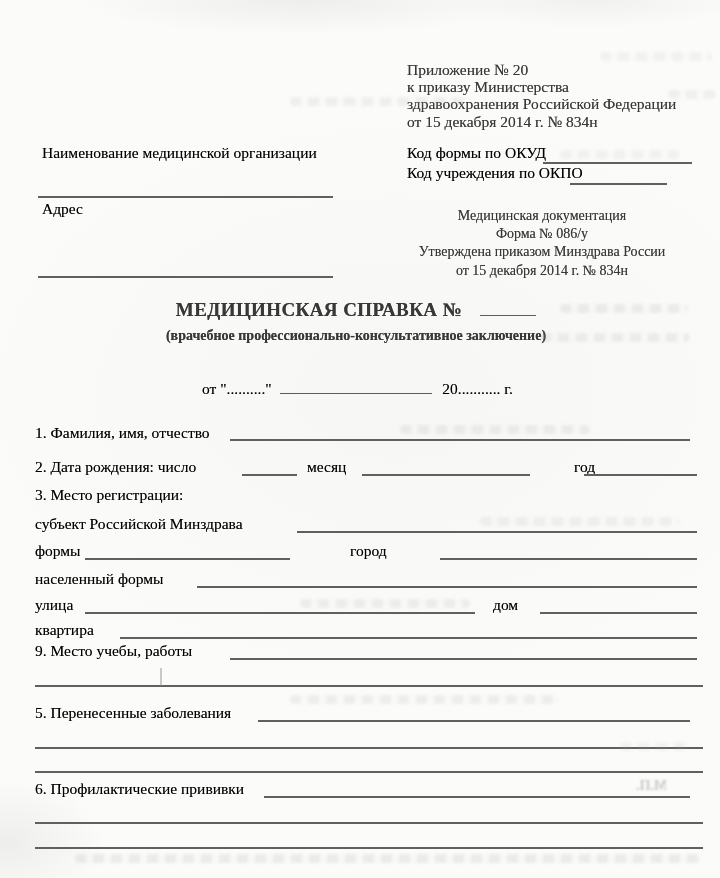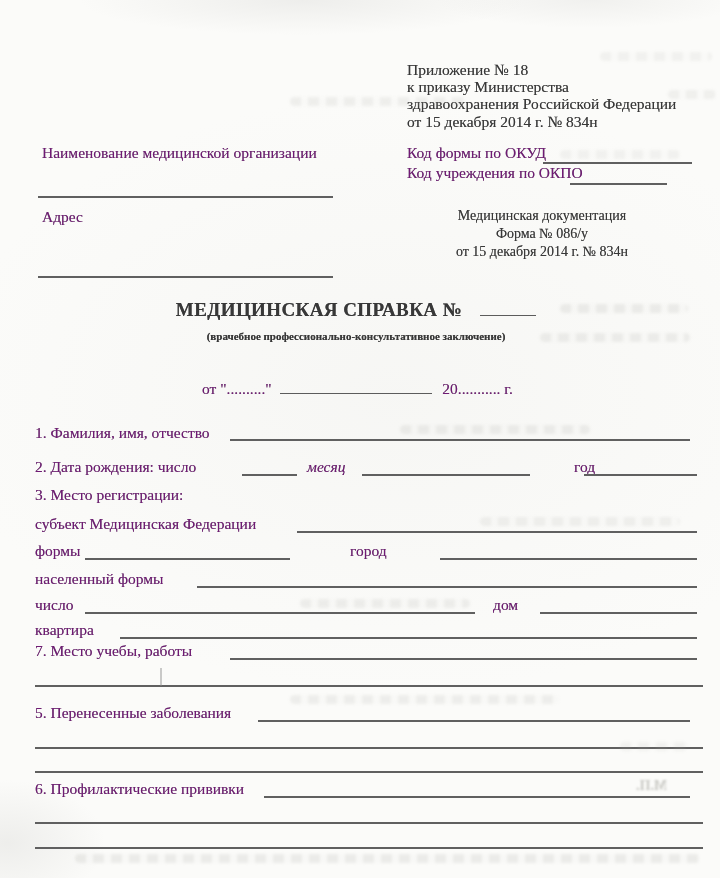--- a/index.html
+++ b/index.html
@@ -19,35 +19,35 @@
   .page::before{
     content:"";position:absolute;inset:0;pointer-events:none;
     background:
       radial-gradient(ellipse 320px 50px at 42% 0%, rgba(185,185,182,.20), transparent 70%),
       radial-gradient(ellipse 220px 40px at 82% 0%, rgba(185,185,182,.16), transparent 70%),
       radial-gradient(ellipse 140px 90px at 1% 96%, rgba(190,190,186,.22), transparent 70%),
       radial-gradient(ellipse 600px 400px at 55% 45%, rgba(233,233,230,.25), transparent 75%);
   }
   .t{
     position:absolute;white-space:nowrap;
-    font-size:15.5px;line-height:18px;color:#701a75;
+    font-size:15.5px;line-height:18px;color:#000000;
     text-shadow:0 0 .5px rgba(56,56,56,.6);
   }
   .block{position:absolute;text-shadow:0 0 .5px rgba(56,56,56,.6);}
   .ln{
     position:absolute;height:1.6px;background:#606060;
     filter:blur(.35px);
   }
   .title-wrap{position:absolute;left:0;width:712px;text-align:center;}
   .title-main{
     font-size:19px;font-weight:bold;letter-spacing:.4px;
     text-shadow:0 0 .6px rgba(40,40,40,.7);
   }
   .title-sub{
-    font-size:11px;font-weight:bold;
+    font-size:14px;font-weight:bold;
     text-shadow:0 0 .6px rgba(40,40,40,.7);
   }
   .inline-blank{
     display:inline-block;height:12px;vertical-align:baseline;
     border-bottom:1.7px solid #5c5c5c;
   }
   
   .ghoststrip{
     position:absolute;height:9px;border-radius:5px;pointer-events:none;
     background:repeating-linear-gradient(90deg,
@@ -63,39 +63,40 @@
     position:absolute;width:1.6px;background:rgba(140,140,140,.45);
     filter:blur(.4px);
   }
 </style>
 </head>
 <body>
 
 <div class="page">
 
   <div class="block" style="left:407px;top:61px;font-size:15.5px;line-height:17.2px;">
-    <div class="appendix-line">Приложение № 18</div>
+    <div class="appendix-line">Приложение № 20</div>
     <div class="appendix-line">к приказу Министерства</div>
     <div class="appendix-line">здравоохранения Российской Федерации</div>
     <div class="appendix-line">от 15 декабря 2014 г. № 834н</div>
   </div>
 
   <div class="t" style="left:42px;top:144px;">Наименование медицинской организации</div>
   <div class="t" style="left:407px;top:144px;">Код формы по ОКУД</div>
   <div class="ln" style="left:543px;top:162px;width:149px;"></div>
   <div class="t" style="left:407px;top:164px;">Код учреждения по ОКПО</div>
   <div class="ln" style="left:570px;top:183px;width:97px;"></div>
 
   <div class="ln" style="left:38px;top:196px;width:295px;"></div>
-  <div class="t" style="left:42px;top:208px;">Адрес</div>
+  <div class="t" style="left:42px;top:200px;">Адрес</div>
   <div class="ln" style="left:38px;top:276px;width:295px;"></div>
 
   <div class="block" style="left:388px;top:207px;width:308px;text-align:center;font-size:14px;line-height:18.2px;">
     <div>Медицинская документация</div>
     <div>Форма № 086/у</div>
+    <div>Утверждена приказом Минздрава России</div>
     <div>от 15 декабря 2014 г. № 834н</div>
   </div>
 
   <div class="title-wrap" style="top:299px;">
     <span class="title-main">МЕДИЦИНСКАЯ СПРАВКА №</span>
     <span class="inline-blank" style="width:56px;margin-left:14px;"></span>
   </div>
   <div class="title-wrap" style="top:326px;">
     <span class="title-sub">(врачебное профессионально-консультативное заключение)</span>
   </div>
@@ -104,47 +105,47 @@
     <span>от ".........."</span>
     <span class="inline-blank" style="width:152px;margin:0 6px 0 5px;"></span>
     <span>20........... г.</span>
   </div>
 
   <div class="t" style="left:35px;top:424px;">1. Фамилия, имя, отчество</div>
   <div class="ln" style="left:230px;top:439px;width:460px;"></div>
 
   <div class="t" style="left:35px;top:458px;">2. Дата рождения: число</div>
   <div class="ln" style="left:242px;top:474px;width:55px;"></div>
-  <div class="t" style="left:307px;top:458px;font-style:italic;">месяц</div>
+  <div class="t" style="left:307px;top:458px;">месяц</div>
   <div class="ln" style="left:362px;top:474px;width:168px;"></div>
   <div class="t" style="left:574px;top:458px;">год</div>
   <div class="ln" style="left:584px;top:474px;width:113px;"></div>
 
   <div class="t" style="left:35px;top:486px;">3. Место регистрации:</div>
 
-  <div class="t" style="left:35px;top:515px;">субъект Медицинская Федерации</div>
+  <div class="t" style="left:35px;top:515px;">субъект Российской Минздрава</div>
   <div class="ln" style="left:297px;top:531px;width:400px;"></div>
 
   <div class="t" style="left:35px;top:542px;">формы</div>
   <div class="ln" style="left:85px;top:558px;width:205px;"></div>
   <div class="t" style="left:350px;top:542px;">город</div>
   <div class="ln" style="left:440px;top:558px;width:257px;"></div>
 
   <div class="t" style="left:35px;top:570px;">населенный формы</div>
   <div class="ln" style="left:197px;top:586px;width:500px;"></div>
 
-  <div class="t" style="left:35px;top:596px;">число</div>
+  <div class="t" style="left:35px;top:596px;">улица</div>
   <div class="ln" style="left:85px;top:612px;width:390px;"></div>
   <div class="t" style="left:493px;top:596px;">дом</div>
   <div class="ln" style="left:540px;top:612px;width:157px;"></div>
 
   <div class="t" style="left:35px;top:621px;">квартира</div>
   <div class="ln" style="left:120px;top:637px;width:577px;"></div>
 
-  <div class="t" style="left:35px;top:642px;">7. Место учебы, работы</div>
+  <div class="t" style="left:35px;top:642px;">9. Место учебы, работы</div>
   <div class="ln" style="left:230px;top:658px;width:467px;"></div>
   <div class="ln" style="left:35px;top:685px;width:668px;"></div>
   <div class="pencil-mark" style="left:160px;top:668px;height:18px;"></div>
 
   <div class="t" style="left:35px;top:704px;">5. Перенесенные заболевания</div>
   <div class="ln" style="left:258px;top:720px;width:432px;"></div>
   <div class="ln" style="left:35px;top:747px;width:668px;"></div>
   <div class="ln" style="left:35px;top:771px;width:668px;"></div>
 
   <div class="t" style="left:35px;top:780px;">6. Профилактические прививки</div>

